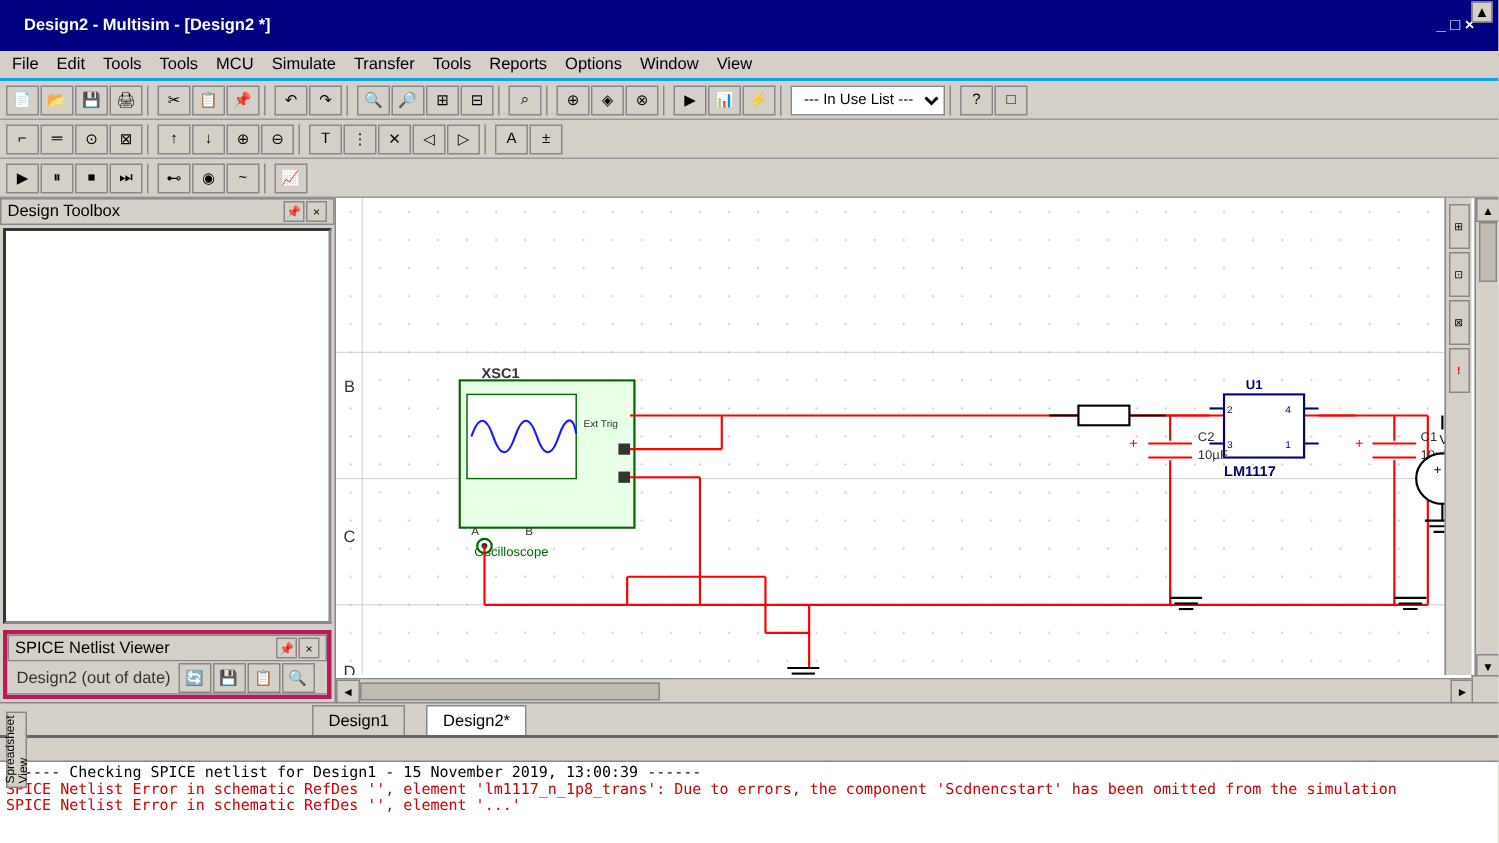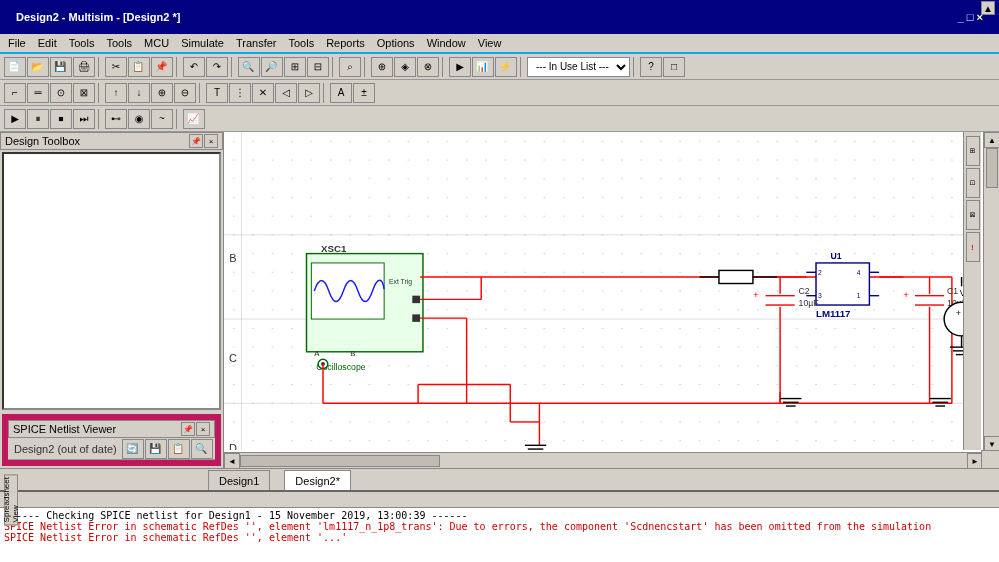--- a/index.html
+++ b/index.html
@@ -27,21 +27,21 @@
     
     #main-layout { display: flex; height: calc(562px - 18px - 20px - 26px - 26px - 26px - 80px - 22px); }
 
     
     #left-panel { width: 224px; border-right: 1px solid #888; display: flex; flex-direction: column; background: #d4d0c8; }
     .panel-header { background: #d4d0c8; border: 1px solid #888; height: 18px; display: flex; align-items: center; justify-content: space-between; padding: 0 4px; font-size: 11px; }
     .panel-header-text { font-size: 11px; }
     .panel-controls { display: flex; gap: 1px; }
     .panel-ctrl-btn { width: 14px; height: 14px; background: #d4d0c8; border: 1px solid #888; font-size: 8px; display: flex; align-items: center; justify-content: center; cursor: pointer; }
     #design-toolbox { border: 2px inset #888; margin: 2px; flex: 1; background: white; min-height: 60px; }
-    .spice-panel { border: 6px solid #be185d; margin: 2px; }
+    .spice-panel { border: 3px solid #be185d; margin: 2px; }
     .spice-header { background: #d4d0c8; border: 1px solid #888; height: 18px; display: flex; align-items: center; justify-content: space-between; padding: 0 4px; font-size: 11px; }
     .spice-toolbar { background: #d4d0c8; border-bottom: 1px solid #999; height: 22px; display: flex; align-items: center; padding: 2px; gap: 1px; }
     .spice-info { padding: 2px 4px; font-size: 11px; color: #333; }
 
     
     #canvas-area { flex: 1; position: relative; overflow: hidden; background: white; }
     #canvas-scroll-v { position: absolute; right: 0; top: 0; bottom: 16px; width: 16px; background: #d4d0c8; border-left: 1px solid #888; display: flex; flex-direction: column; }
     #canvas-scroll-h { position: absolute; bottom: 0; left: 0; right: 16px; height: 16px; background: #d4d0c8; border-top: 1px solid #888; display: flex; flex-direction: row; }
     .scroll-btn { width: 16px; height: 16px; background: #d4d0c8; border: 1px solid #888; display: flex; align-items: center; justify-content: center; font-size: 8px; cursor: pointer; }
     .scroll-track { flex: 1; background: #d4d0c8; }

